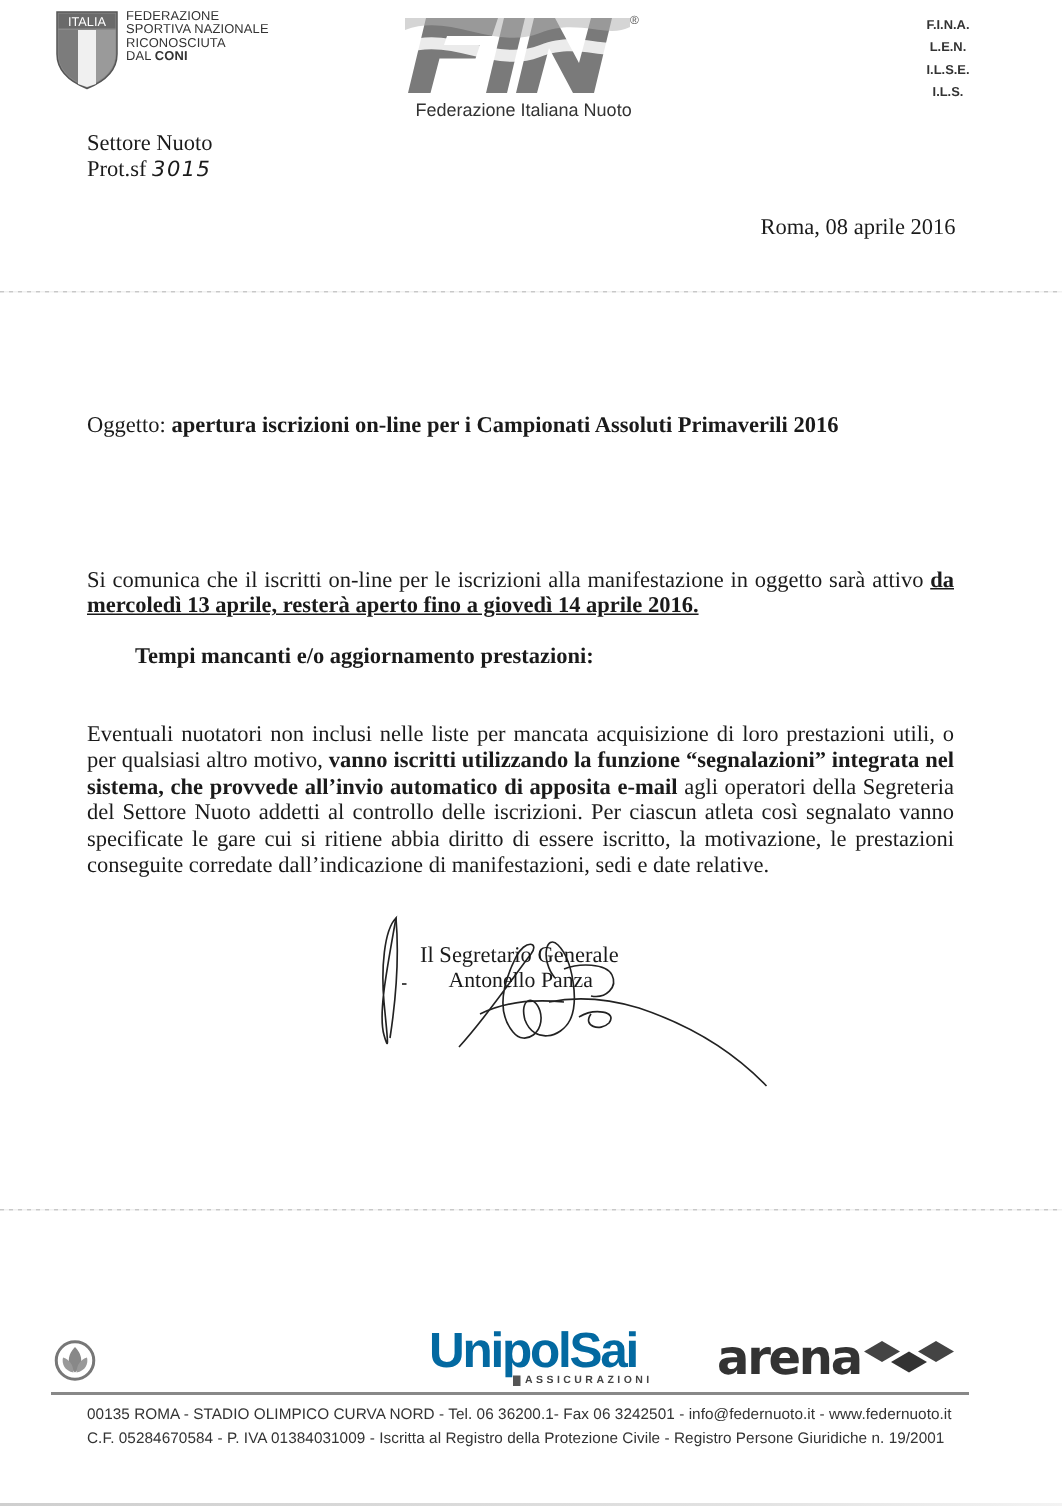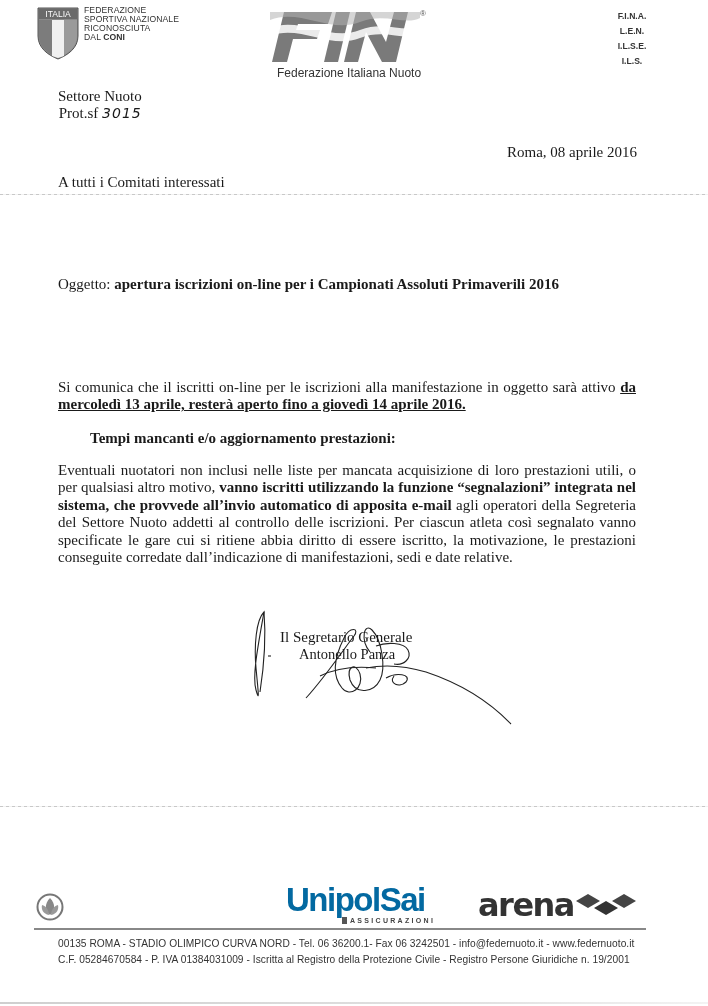--- a/index.html
+++ b/index.html
@@ -1,18 +1,18 @@
 <!DOCTYPE html>
 <html><head>
 <meta charset="utf-8">
 <style>
   html, body { margin:0; padding:0; background:#ffffff; }
   body { width:708px; height:1006px; position:relative; overflow:hidden; color:#1a1a1a; }
   .abs { position:absolute; }
-  .serif { font-family: "Liberation Serif", "DejaVu Serif", serif; text-align: right; }
+  .serif { font-family: "Liberation Serif", "DejaVu Serif", serif; }
   .sans { font-family: "Liberation Sans", "DejaVu Sans", sans-serif; }
 
   
   .coni-shield { left:36px; top:6px; width:44px; height:54px; }
   .coni-text { left:84px; top:6px; font-size:8.6px; line-height:9px; color:#333; letter-spacing:0.1px; }
   .coni-text b { font-weight:bold; }
   .fin-logo { left:270px; top:6px; width:168px; height:66px; }
   .fin-sub { left:277px; top:66px; font-size:12px; color:#333; }
   .affil { right:46px; top:9px; width:60px; text-align:center; font-size:8.6px; font-weight:bold; line-height:15px; color:#333; }
 
@@ -23,21 +23,21 @@
   .scanline { left:0; width:708px; height:1px; background:repeating-linear-gradient(90deg,#c8c8c8 0 3px,#f1f1f1 3px 6px); }
 
   .subject { left:58px; top:276px; font-size:15px; }
   .subject b { font-weight:bold; }
 
   .para { left:58px; width:578px; font-size:15px; line-height:17.4px; text-align:justify; }
   .para b { font-weight:bold; }
   .para u b, .para b u { text-decoration:underline; }
   .p1 { top:379px; }
   .heading2 { left:58px; top:430px; font-size:15px; font-weight:bold;margin-left:32px; }
-  .p2 { top:462px; }
+  .p2 { top:482px; }
 
   
   .sig-svg { left:236px; top:606px; width:300px; height:130px; }
   .sig-title { left:280px; top:629px; font-size:15px; line-height:17px; }
   .sig-name { left:299px; top:646px; font-size:14.5px; }
 
   
   .herbalife { left:36px; top:892px; height:30px; display:flex; align-items:center; gap:5px; }
   .herbalife-text { font-size:24px; letter-spacing:3px; color:#777; font-weight:bold; }
   .unipol { left:286px; top:883px; }
@@ -91,21 +91,20 @@
 </div>
 
 <div class="abs sender serif">
   <div>Settore Nuoto</div>
   <div><span>Prot.sf</span> <span class="prot-hand">3015</span></div>
 </div>
 
 <div class="abs date serif">Roma, 08 aprile 2016</div>
 
 <div class="abs recips serif">
-  <div>A tutti i Comitati interessati</div>
 </div>
 <div class="abs scanline" style="top:194px;"></div>
 
 <div class="abs subject serif">
   <span>Oggetto:</span>
   <b>apertura iscrizioni on-line per i Campionati Assoluti Primaverili 2016</b>
 </div>
 
 <div class="abs para p1 serif"><span>Si comunica che il iscritti on-line per le iscrizioni alla manifestazione in oggetto sarà attivo </span><b><u>da mercoledì 13 aprile, resterà aperto fino a giovedì 14 aprile 2016.</u></b></div>
 

